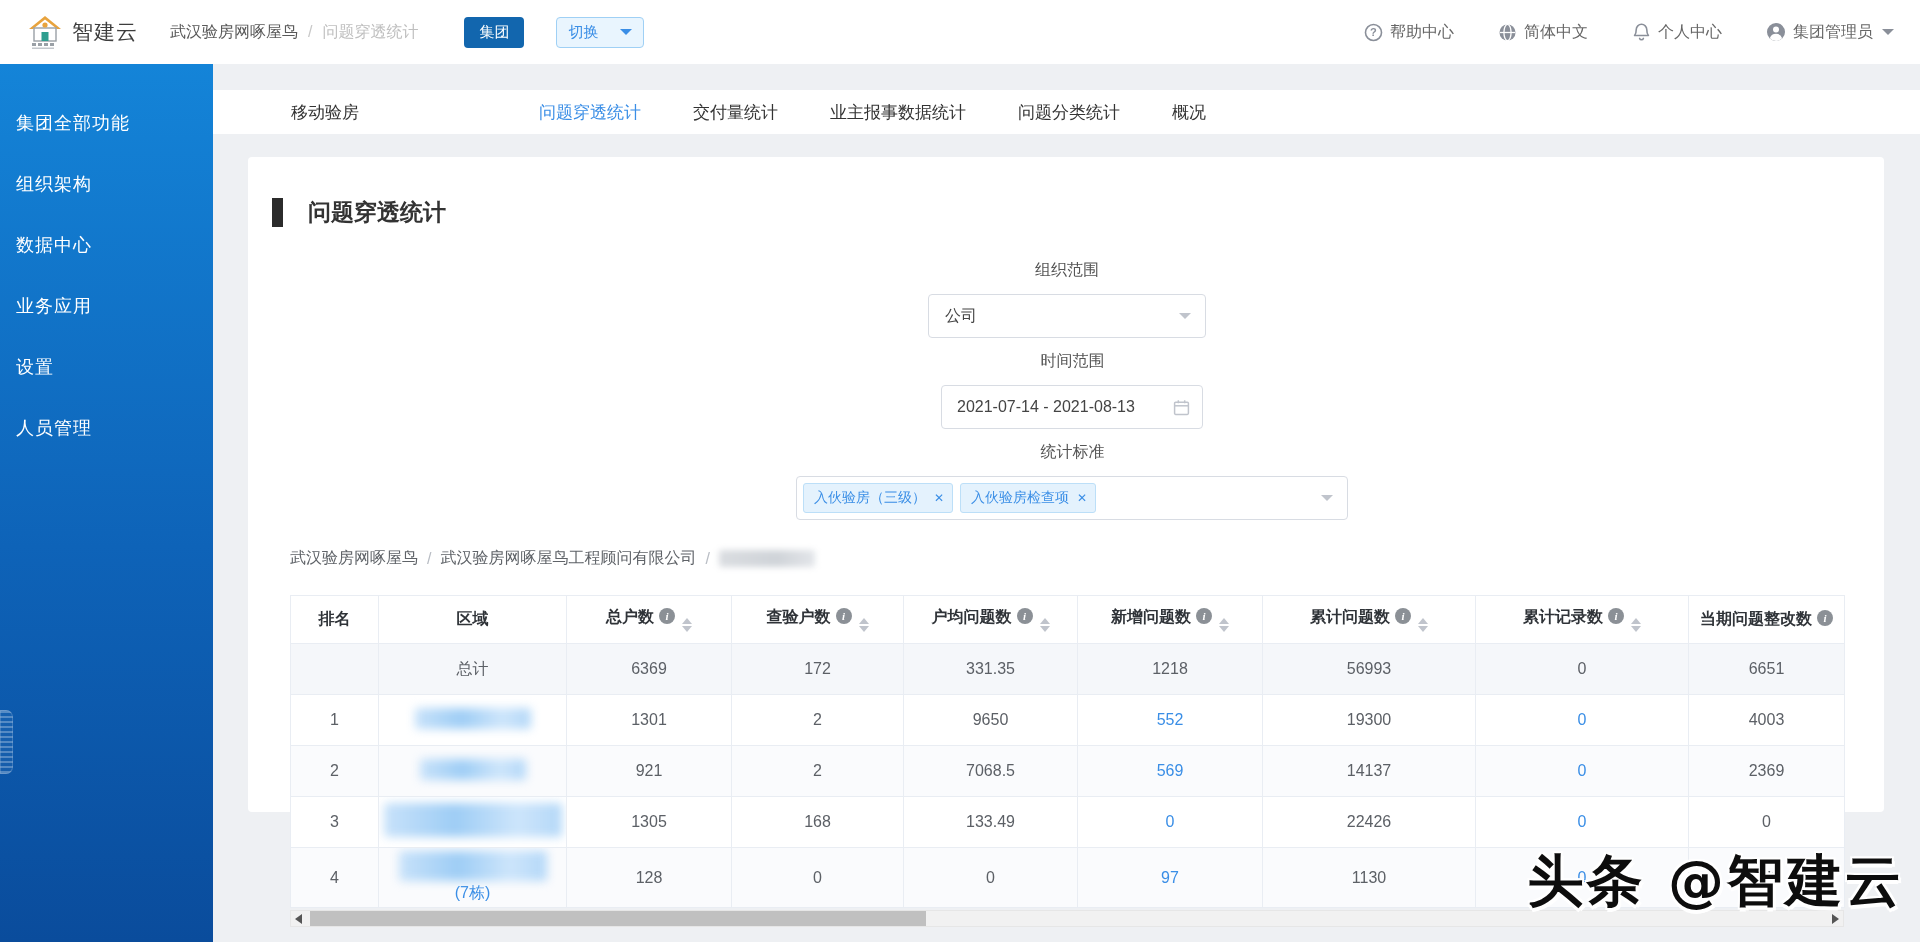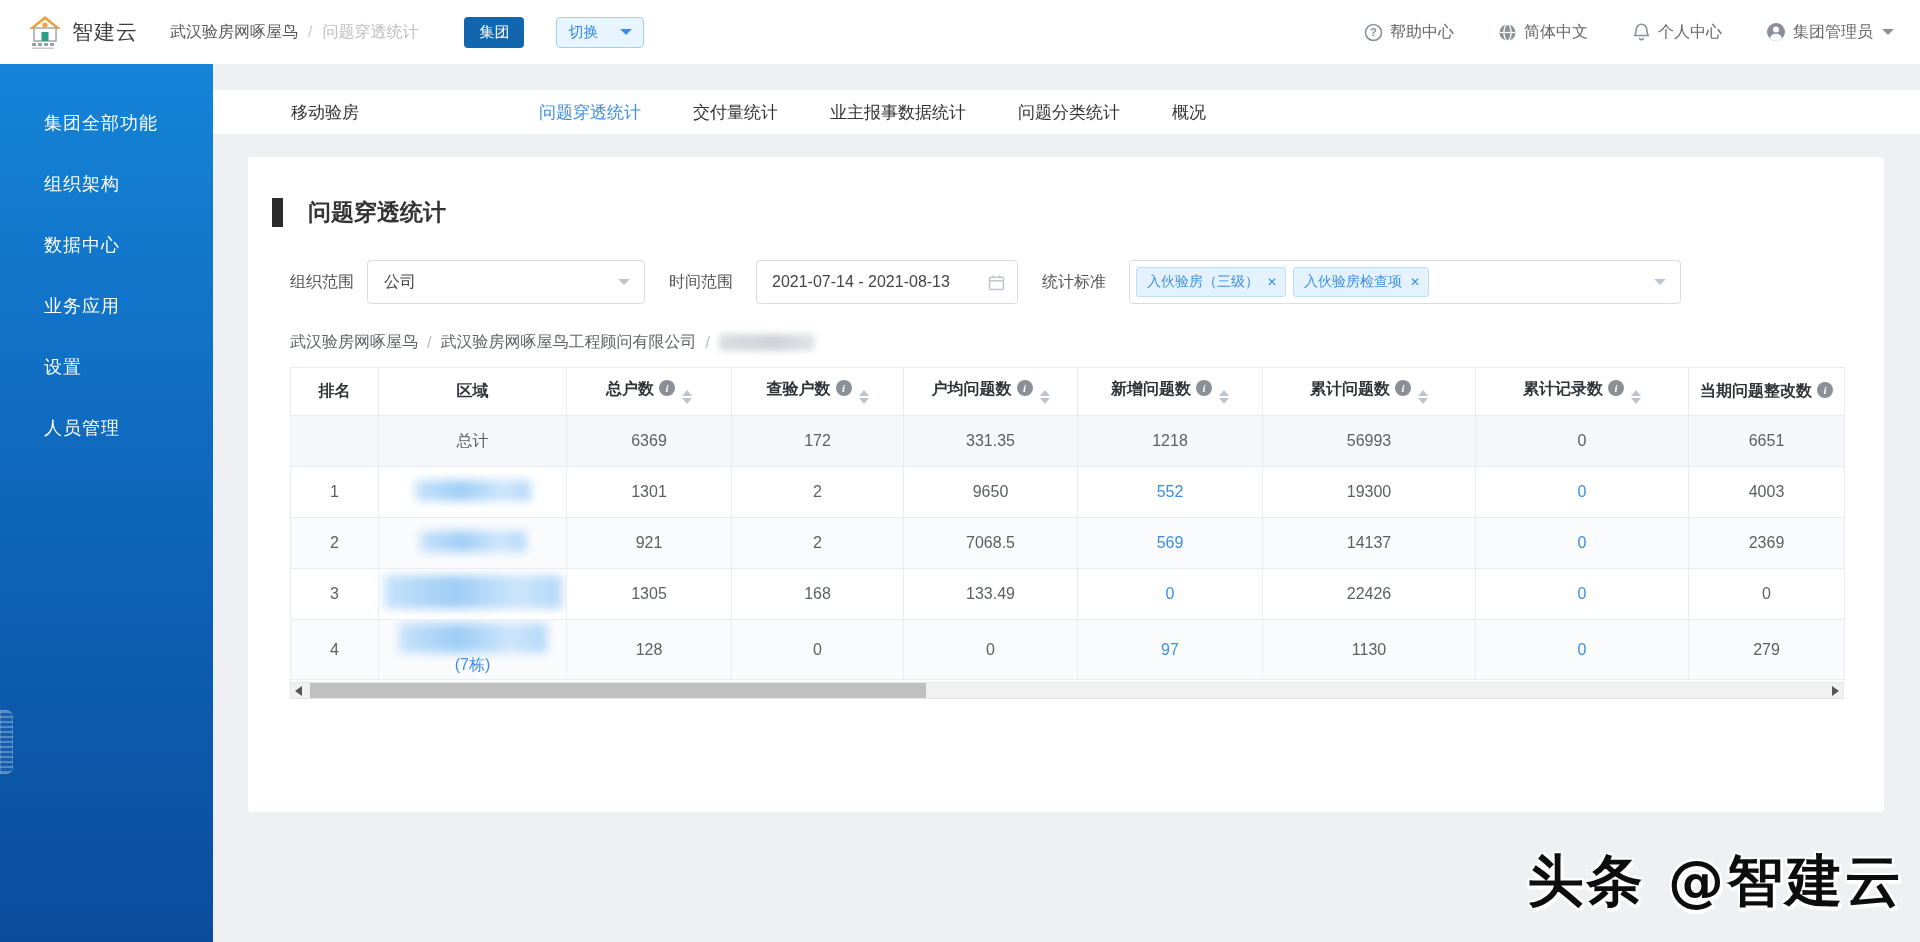--- a/index.html
+++ b/index.html
@@ -23,21 +23,21 @@
   .switch-btn .caret-dn { border-top-color:#3a8ee6; }
   .top-nav { margin-left:auto; display:flex; align-items:center; gap:44px; }
   .nav-item { display:flex; align-items:center; gap:7px; font-size:16px; color:#666; cursor:pointer; }
   .nav-item svg { display:block; }
   .nav-item .caret-dn { border-top-color:#8a8f99; margin-left:2px; }
 
   
   .sidebar { position:absolute; top:64px; left:0; width:213px; height:878px;
              background:linear-gradient(180deg,#1484d8 0%,#0e63b8 55%,#0a4c9c 100%); z-index:20; }
   .side-list { list-style:none; margin-top:28px; }
-  .side-list li { height:61px; display:flex; align-items:center; padding-left:44px;
+  .side-list li { height:61px; display:flex; align-items:center; padding-left:16px;
                   color:#fff; font-size:18px; letter-spacing:1px; cursor:pointer; }
   .side-handle { position:absolute; left:0; top:646px; width:13px; height:64px;
                  border-radius:0 7px 7px 0; border:1px solid rgba(255,255,255,.35);
                  background:repeating-linear-gradient(180deg, rgba(255,255,255,.55) 0 2px, rgba(255,255,255,.08) 2px 5px);
                  opacity:.55; cursor:pointer; }
 
   
   .main { position:absolute; top:64px; left:213px; width:1707px; height:878px; background:#eef0f3; }
 
   .tabbar { margin-top:26px; height:44px; background:#fff; display:flex; align-items:center; padding-left:78px; }
@@ -45,21 +45,21 @@
   .tabitems { display:flex; align-items:center; gap:52px; margin-left:180px; }
   .tab { font-size:17px; color:#333; cursor:pointer; }
   .tab.active { color:#3a8ee6; }
 
   .card { margin:23px 36px 0 35px; height:655px; background:#fff; border-radius:4px;
           padding:40px 40px 0 42px; position:relative; }
   .panel-title-row { display:flex; align-items:center; position:relative; margin-left:-18px; }
   .title-bar { width:11px; height:29px; background:#2b2b2b; margin-right:25px; }
   .panel-title { font-size:23px; color:#333; }
 
-  .filters { display:flex; align-items:center; margin-top:32px; gap:13px; }
+  .filters { display:flex; align-items:center; margin-top:32px; gap:13px;flex-direction:column; }
   .f-label { font-size:16px; color:#555; white-space:nowrap; }
   .ctl { height:44px; border:1px solid #d8dce3; border-radius:4px; background:#fff;
          display:flex; align-items:center; position:relative; font-size:16px; color:#444; cursor:pointer; }
   .sel-org { width:278px; padding:0 34px 0 16px; }
   .ctl .caret-dn { position:absolute; right:14px; border-top-color:#c0c4cc; }
   .date-ctl { width:262px; padding:0 38px 0 15px; margin-left:10px; }
   .cal-ico { position:absolute; right:12px; }
   .multi { width:552px; padding:0 34px 0 6px; gap:7px; margin-left:10px; }
   .tagp { background:#e4f2fd; border:1px solid #bcdff8; color:#3a8ee6; border-radius:3px;
           font-size:14px; padding:5px 8px 5px 10px; display:flex; align-items:center; gap:8px; white-space:nowrap; }
@@ -71,21 +71,21 @@
          justify-content:center; cursor:pointer; font-family:inherit; }
   .btn-primary { width:133px; background:#2080de; border:1px solid #2080de; color:#fff; }
   .btn-plain { width:135px; background:#fff; border:1px solid #d5d9df; color:#444; }
 
   .org-crumbs { margin-top:28px; font-size:16px; color:#5f6368; display:flex; align-items:center; gap:9px; }
   .org-crumbs .sep { color:#b9bdc4; }
   .blur-gray { display:inline-block; width:96px; height:17px; border-radius:2px;
                background:linear-gradient(90deg,#dadde1,#cfd3d8 60%,#e3e6ea); filter:blur(3px); }
 
   
-  .tbl-wrap { margin-top:14px; width:1556px; }
+  .tbl-wrap { margin-top:26px; width:1556px; }
   table.tbl { border-collapse:collapse; table-layout:fixed; width:1554px; background:#fff; }
   .tbl th, .tbl td { border:1px solid #e9edf3; text-align:center; font-size:16px;
                      color:#5c6066; overflow:hidden; white-space:nowrap; }
   .tbl th { height:48px; color:#2f3338; font-weight:bold; }
   .tbl td { height:51px; }
   .tbl th:nth-child(2), .tbl td:nth-child(2) { box-shadow:9px 0 9px -7px rgba(60,70,90,.22); }
   tr.total td { background:#f5f7fa; }
   tr.even td { background:#fafbfd; }
   td.lnk, .lnk { color:#3a8ee6; cursor:pointer; }
   .info { display:inline-block; width:16px; height:16px; border-radius:50%; background:#8b9096;

